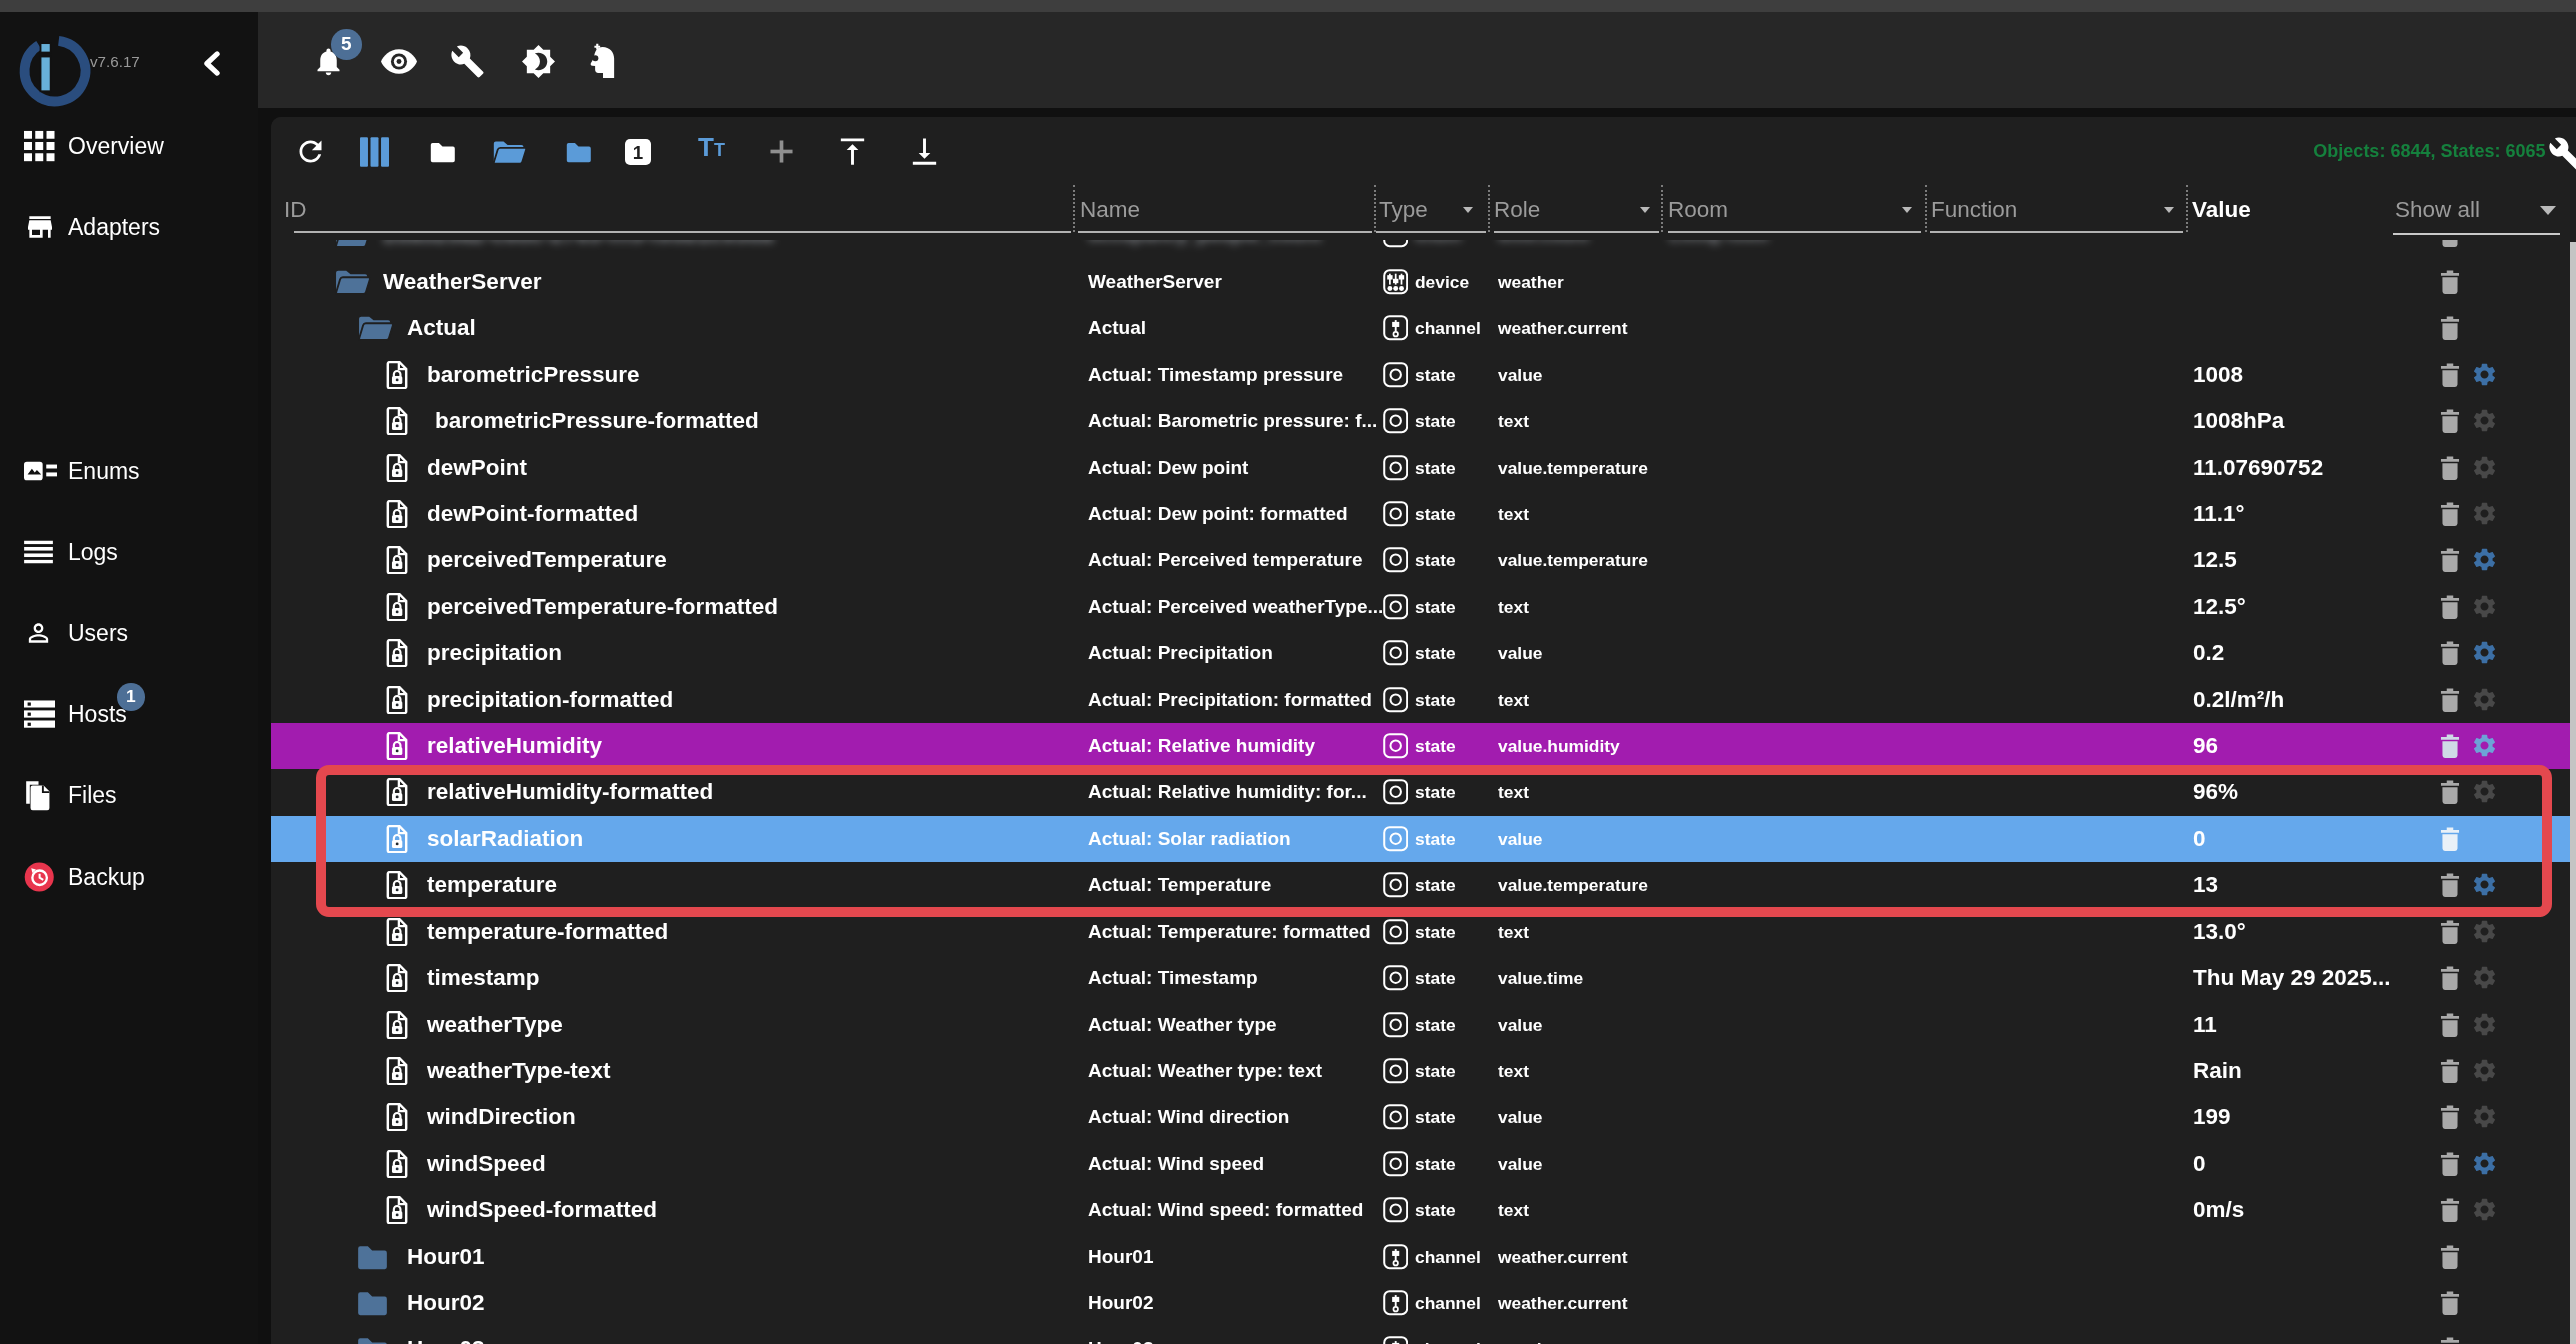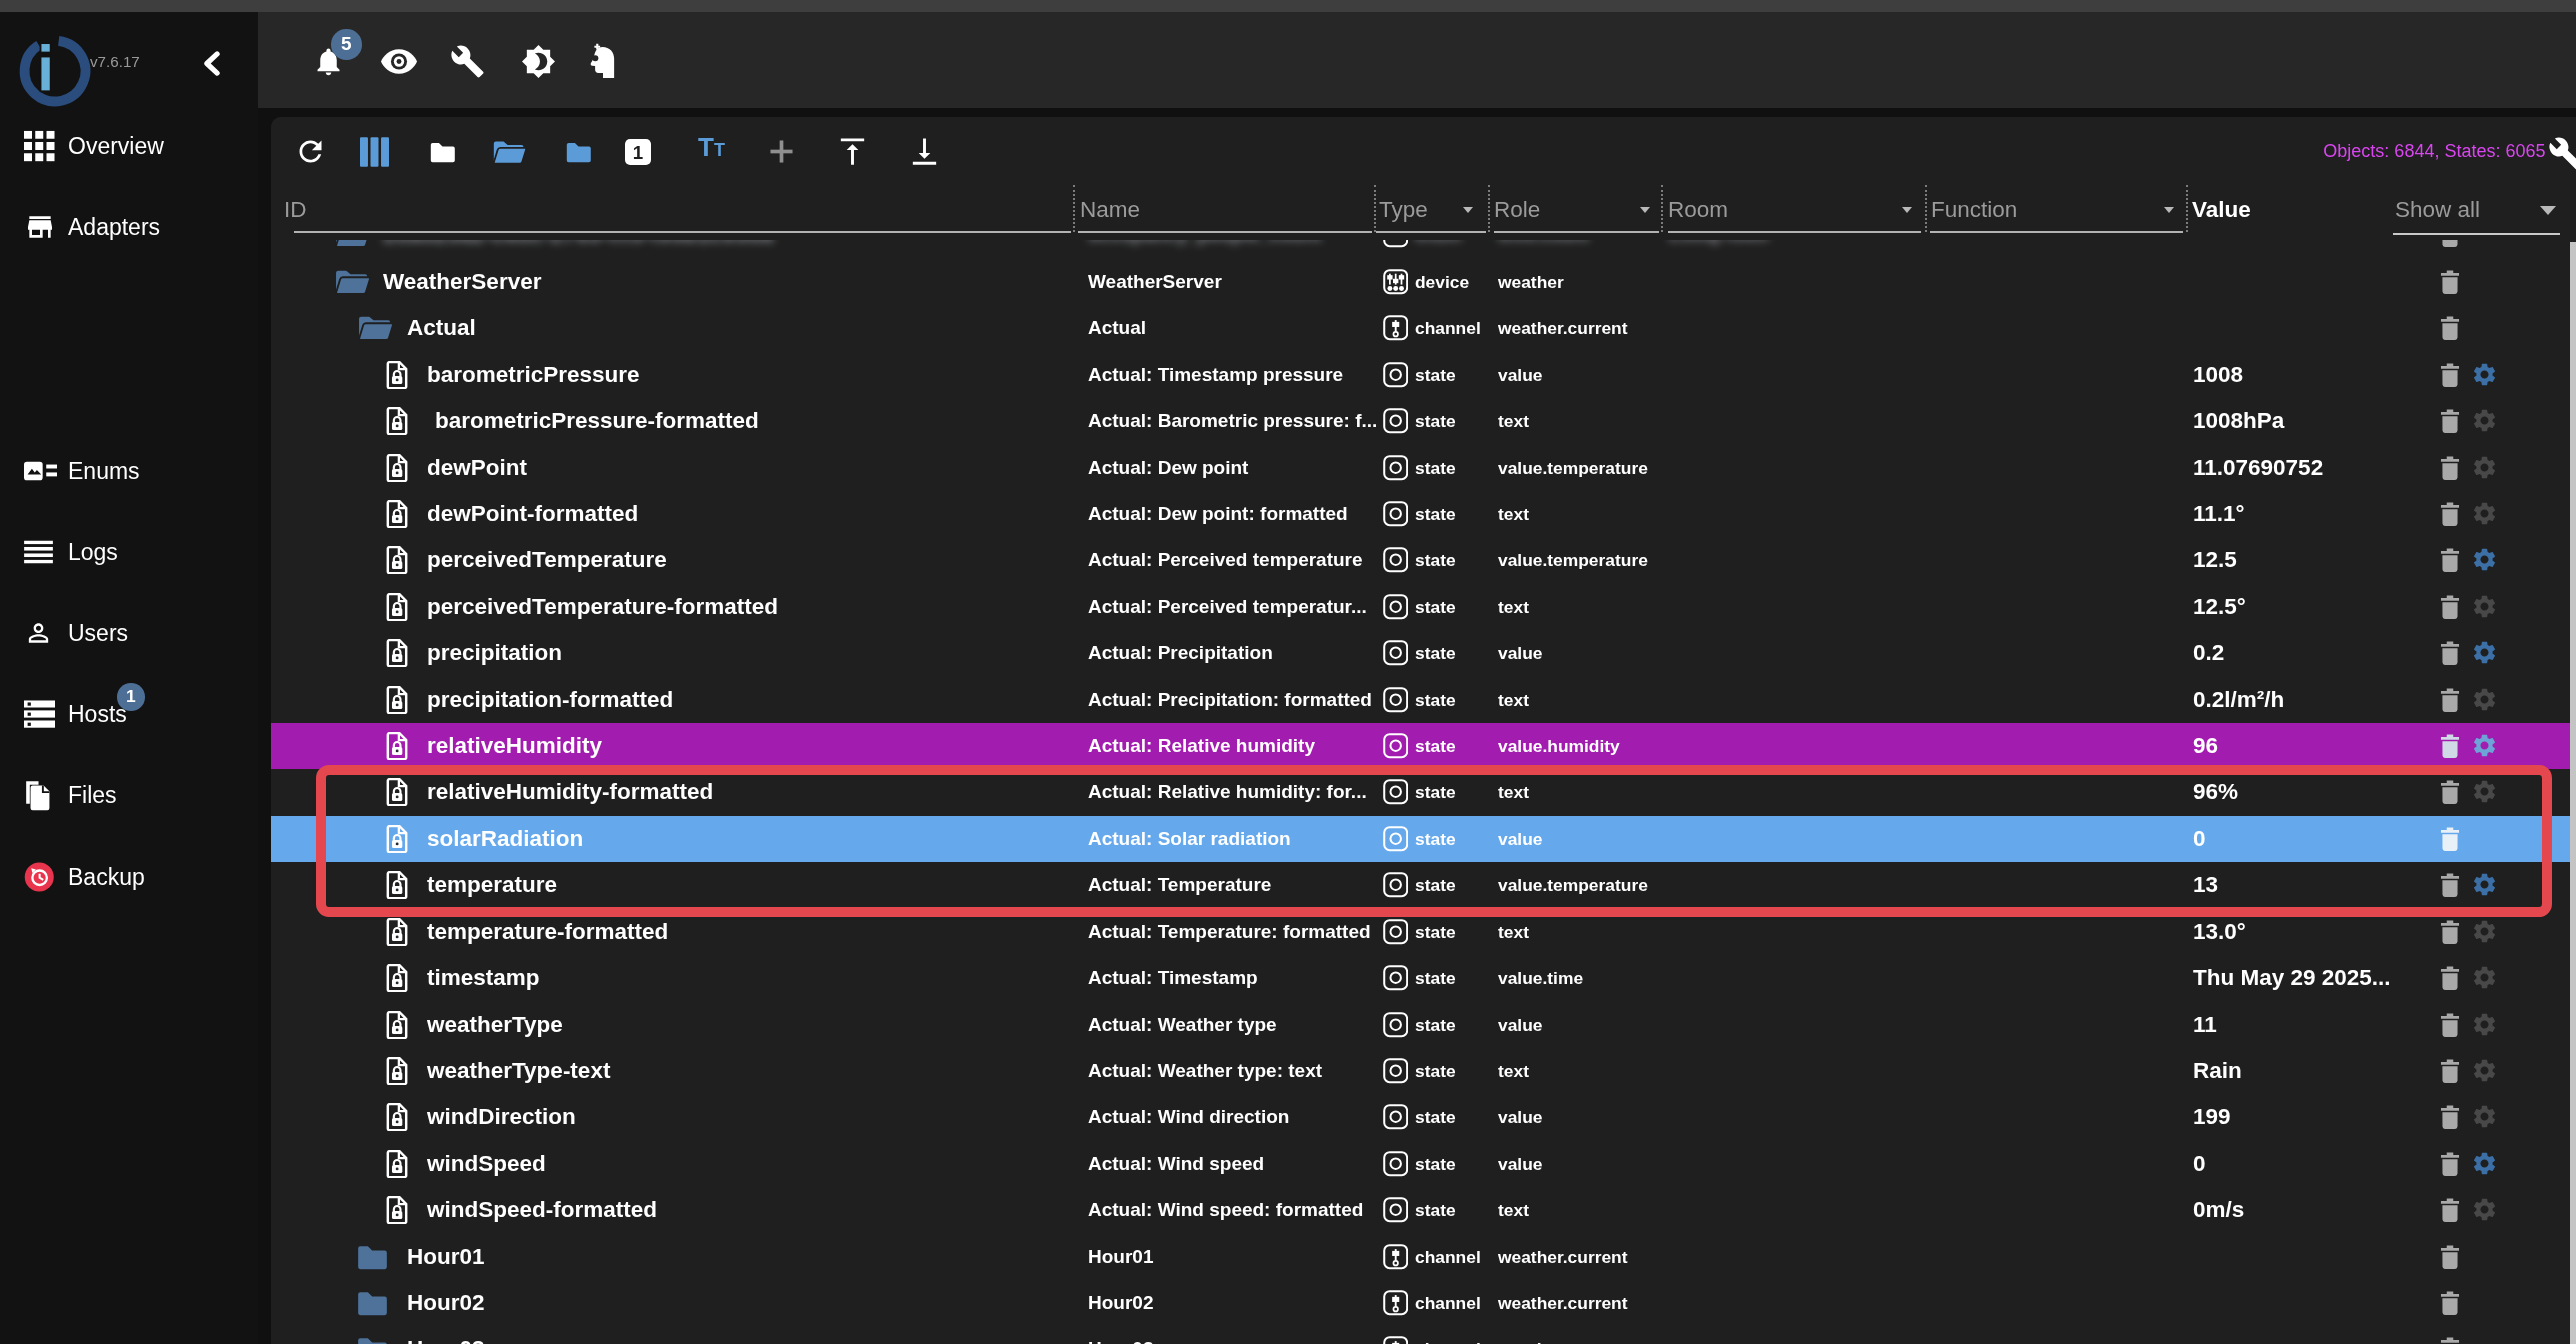--- a/index.html
+++ b/index.html
@@ -13,21 +13,21 @@
 .stext { position:absolute; left:68px; top:0; line-height:81px; font-size:23px; color:#fff; }
 .sitem.sel .stext { line-height:85px; }
 .sbadge { position:absolute; left:117px; top:9.4px; width:27.6px; height:27.6px; border-radius:50%; background:#4d6f96; color:#fff; font-size:17.4px; font-weight:bold; text-align:center; line-height:27.6px; }
 .logo { position:absolute; left:13px; top:17.4px; }
 .ver { position:absolute; left:90px; top:41px; color:#9a9a9a; font-size:15.2px; }
 .chev { position:absolute; left:201px; top:39px; }
 .ai { position:absolute; }
 .abadge { position:absolute; left:331px; top:29px; width:30.5px; height:30.5px; border-radius:50%; background:#4d6f96; color:#fff; font-size:19px; font-weight:bold; text-align:center; line-height:30.5px; }
 .ti { position:absolute; }
 .tt { position:absolute; }
-.objcount { position:absolute; right:30.5px; top:141px; font-size:18px; font-weight:normal; color:#d946ef; white-space:nowrap; }
+.objcount { position:absolute; right:30.5px; top:141px; font-size:18px; font-weight:bold; color:#15803d; white-space:nowrap; }
 .h { position:absolute; top:197px; font-size:22.5px; color:#9b9b9b; white-space:nowrap; }
 .hv { position:absolute; top:197px; font-size:22.5px; color:#fff; font-weight:bold; white-space:nowrap; }
 .harr { position:absolute; top:207px; width:0; height:0; border-left:5.8px solid transparent; border-right:5.8px solid transparent; border-top:6.5px solid #b9b9b9; }
 .harr.big { border-left-width:8px; border-right-width:8px; border-top-width:9.4px; top:206px; }
 .hline { position:absolute; top:231px; height:2.2px; background:#b2b2b2; }
 .hdot { position:absolute; top:185px; height:47px; width:0; border-left:2.2px dotted #7c7c7c; }
 .row { position:absolute; left:271px; width:2299px; height:46px; }
 .row.rsel-dark { background:#a21caf; }
 .row.rsel-light { background:#65a8ec; }
 .ri { position:absolute; }
@@ -242,21 +242,21 @@
   </div>
 <div class="row" style="top:584px">
     <div class="ri" style="left:115px;top:8.7px"><svg width="22" height="28" viewBox="0 0 30 39">
 <path d="M4.6 1.6 h13.8 l9.4 9.4 v24.4 a2.4 2.4 0 0 1 -2.4 2.4 h-20.8 a2.4 2.4 0 0 1 -2.4 -2.4 v-31.4 a2.4 2.4 0 0 1 2.4 -2.4 z" fill="none" stroke="#fff" stroke-width="3.4"></path>
 <path d="M17.6 1.6 v9.8 h10.2" fill="none" stroke="#fff" stroke-width="3.2"></path>
 <path d="M10.6 21.5 v-3 a4.6 4.6 0 0 1 9.2 0 v3" stroke="#fff" stroke-width="3" fill="none"></path>
 <rect x="8" y="21" width="14.4" height="11" rx="2.2" fill="#fff"></rect>
 <circle cx="15.2" cy="26.3" r="2" fill="#23282d"></circle>
 </svg></div>
     <div class="idt" style="left:156px">perceivedTemperature-formatted</div>
-    <div class="nmt" style="left:817px">Actual: Perceived temperatur...</div>
+    <div class="nmt" style="left:817px">Actual: Perceived weatherType...</div>
     <div class="ri" style="left:1112px;top:10.2px"><svg width="25.4" height="25.4" viewBox="0 0 35 35">
         <rect x="1.7" y="1.7" width="31.6" height="31.6" rx="7.5" stroke="#fff" stroke-width="2.8" fill="none"></rect>
         <circle cx="17.5" cy="17.5" r="7.2" stroke="#fff" stroke-width="2.8" fill="none"></circle>
       </svg></div>
     <div class="tyt" style="left:1144px">state</div>
     <div class="rlt" style="left:1227px">text</div>
     <div class="val" style="left:1922px">12.5°</div>
     <div class="ri" style="left:2168px;top:10.2px"><svg width="22" height="26" viewBox="0 0 30 36">
 <path d="M4.5 11.5 h21 l-0.1 19.8 a3.4 3.4 0 0 1 -3.4 3.2 h-14 a3.4 3.4 0 0 1 -3.4 -3.2 z" fill="#a9a9a9"></path>
 <path d="M2.5 5.5 h25 v4 h-25 z M10.5 2 h9 v3.5 h-9 z" fill="#a9a9a9"></path>

